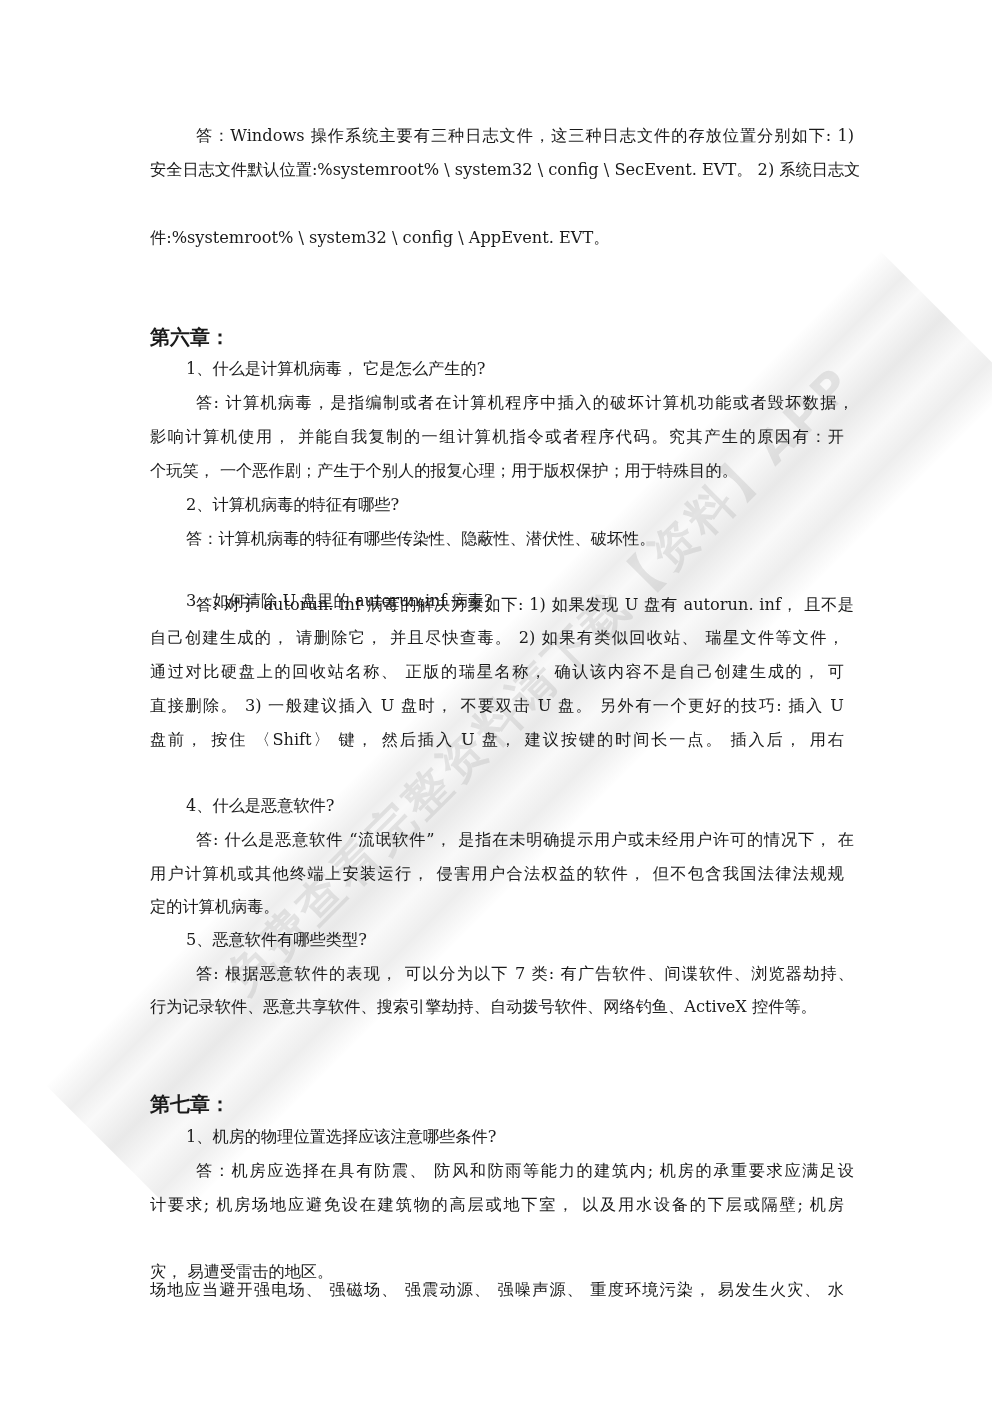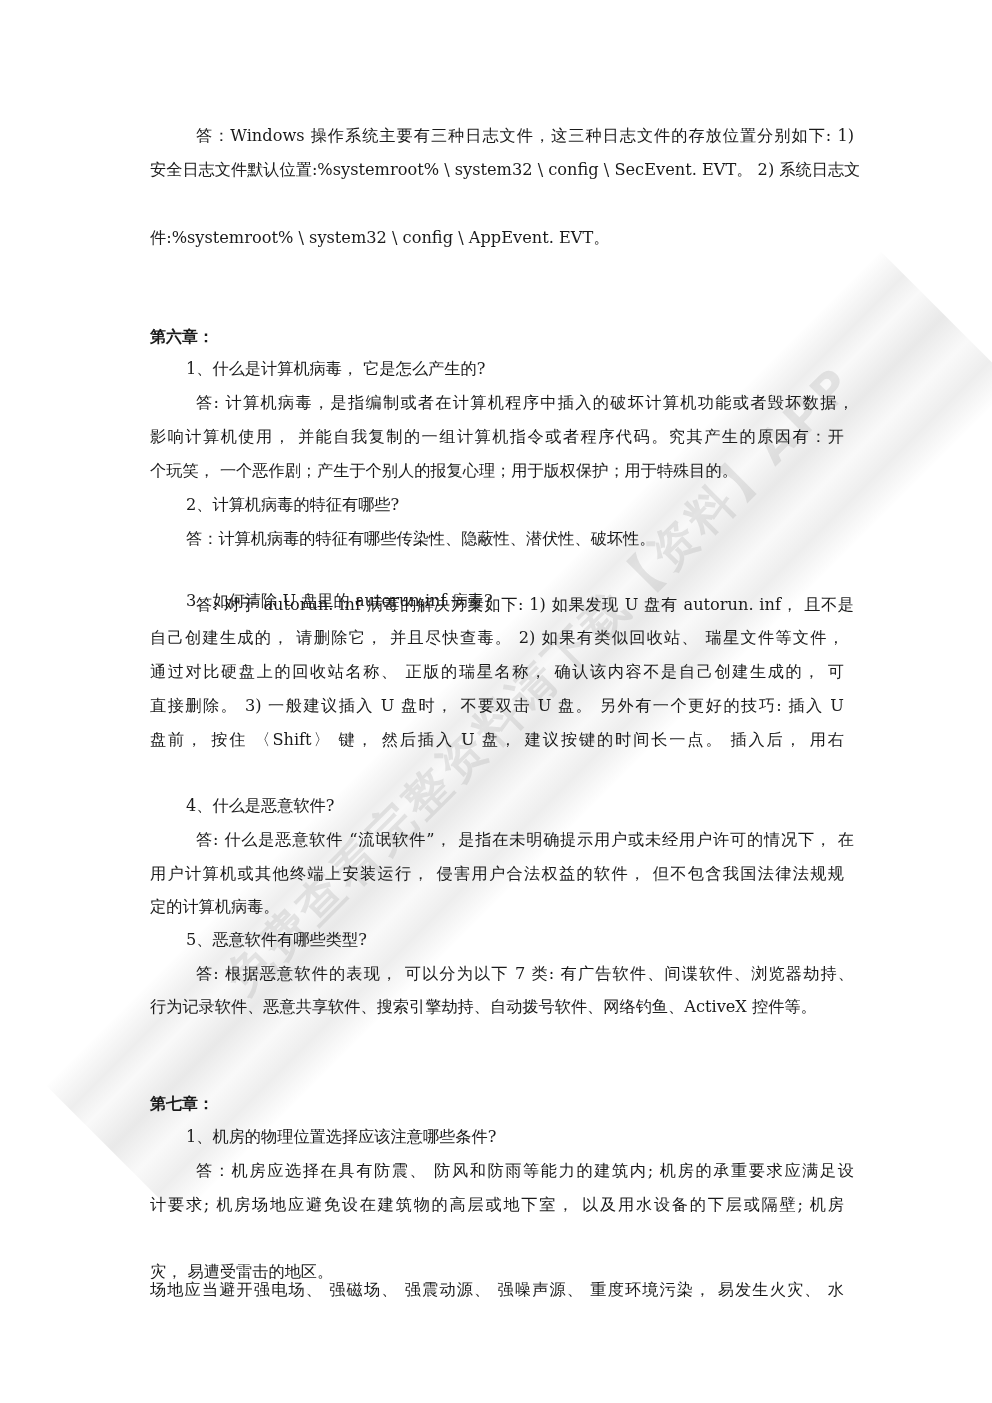--- a/index.html
+++ b/index.html
@@ -24,21 +24,21 @@
              font-family: "DejaVu Sans", sans-serif; font-weight: bold;
              font-size: 46px; letter-spacing: 4px; color: rgba(150,150,150,0.22);
              text-align: center; white-space: nowrap; pointer-events: none; }
 
   .line { position: absolute; left: 150px; width: 694px; font-size: 16.2px;
           line-height: 20px; white-space: nowrap; text-align: justify;
           text-align-last: justify; }
   .line.last { text-align-last: left; }
   .line.indent { left: 196px; width: 658px; }
   .heading { position: absolute; left: 150px; font-family: "DejaVu Sans", sans-serif;
-             font-weight: bold; font-size: 16px; line-height: 20px; }
+             font-weight: bold; font-size: 20px; line-height: 20px; }
   .q { position: absolute; left: 186px; font-size: 16.2px; line-height: 20px; white-space: nowrap; }
 </style>
 </head>
 <body>
 
 <div class="page">
 
   <div class="wm-band"></div>
   <div class="wm-text">免费查看完整资料请下载【资料】APP</div>
 

